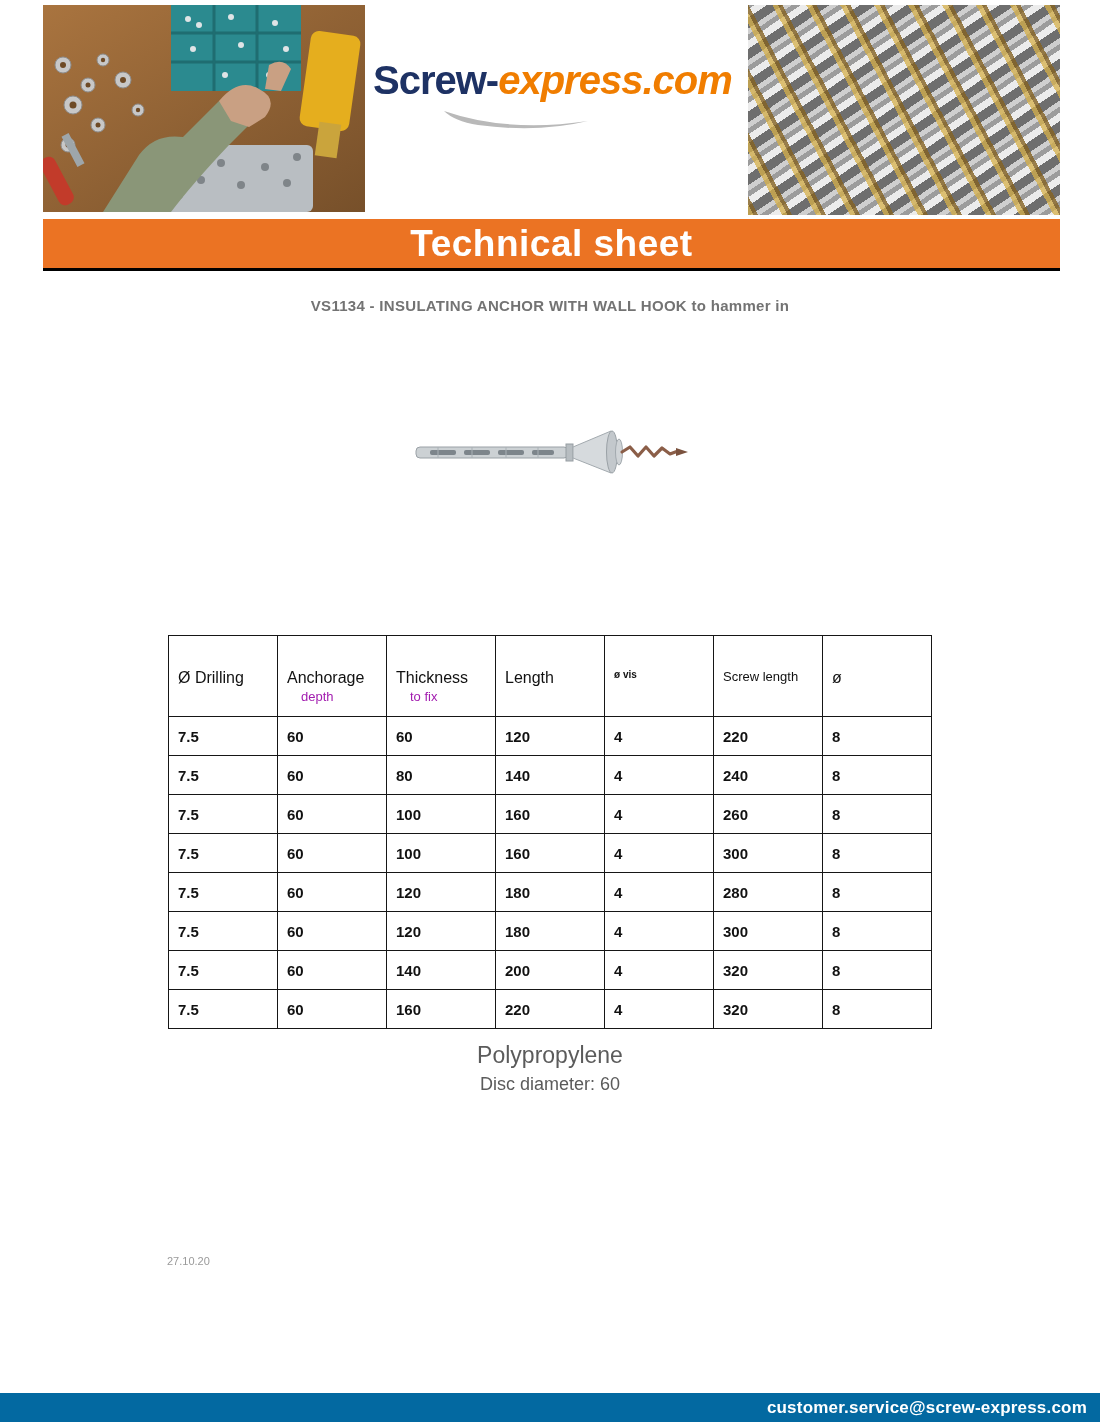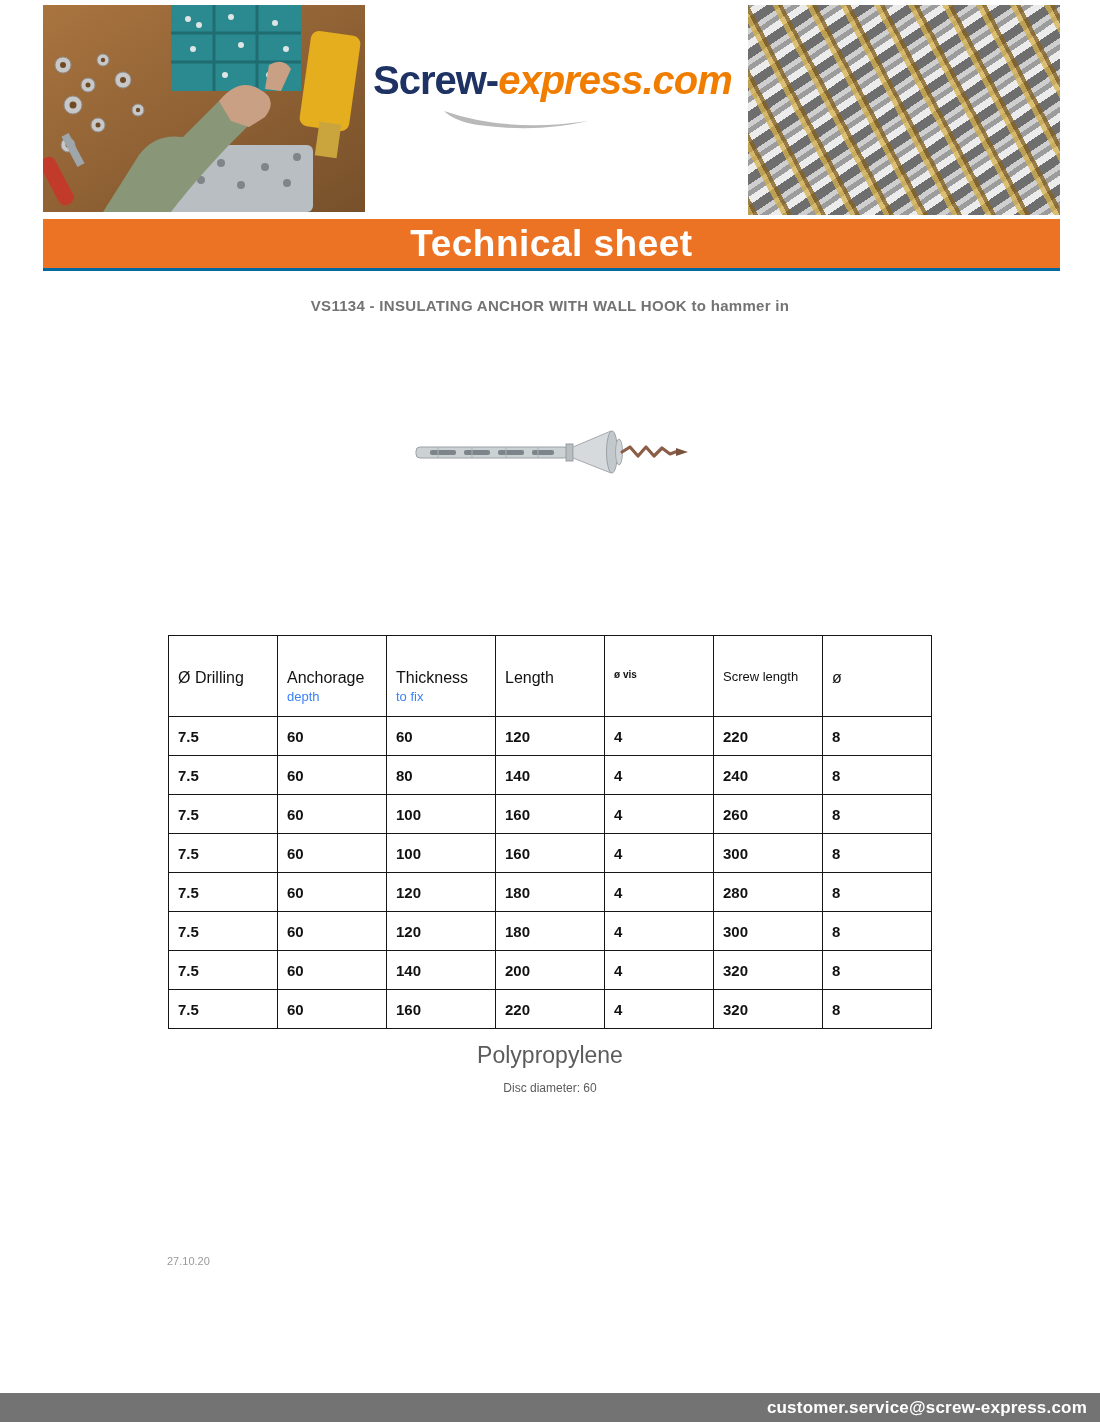--- a/index.html
+++ b/index.html
@@ -15,50 +15,50 @@
       repeating-linear-gradient(-34deg, #ececec 0 7px, #9c9c9c 7px 12px, #cfcfcf 12px 17px, #6e6e6e 17px 26px);
   }
   .logo-wrap{position:absolute;left:365px;top:58px;width:349px;text-align:right;margin-left:8px;}
   .logo-text{font-size:40px;font-weight:bold;white-space:nowrap;letter-spacing:-1px;}
   .logo-part1{color:#1E3264;}
   .logo-part2{color:#F07D00;font-style:italic;}
   .logo-swoosh{display:block;margin:4px auto 0 auto;}
 
   
   .banner{position:absolute;left:43px;top:219px;width:1017px;height:49px;background:#EB7323;
-    display:flex;align-items:center;justify-content:center;border-bottom:3px solid #0369a1;box-sizing:content-box;}
+    display:flex;align-items:center;justify-content:center;border-bottom:3px solid #000000;box-sizing:content-box;}
   .banner-title{color:#ffffff;font-size:37px;font-weight:bold;letter-spacing:.5px;}
 
   
   .product-title{position:absolute;left:0;top:297px;width:100%;text-align:center;
     color:#737373;font-size:15px;font-weight:600;letter-spacing:.3px;}
 
   
   .product-image{position:absolute;left:408px;top:416px;width:290px;height:74px;}
 
   
   table.spec{position:absolute;left:168px;top:635px;width:764px;border-collapse:collapse;table-layout:fixed;}
   table.spec th, table.spec td{border:1.5px solid #161616;text-align:left;vertical-align:top;}
   table.spec th{font-weight:400;padding:9px 8px 12px 9px;}
   .th-main{font-size:16px;color:#111;margin-top:24px;}
   .th-main.bold{font-weight:bold;font-size:10px;}
   .th-main.small{font-size:13px;}
-  .th-sub{font-size:13px;color:#3b82f6;margin-top:2px;}
+  .th-sub{font-size:13px;color:#a21caf;margin-top:2px;margin-left:14px;}
   table.spec td{font-weight:bold;font-size:15px;color:#111;padding:11px 8px 10px 9px;margin-left:26px;}
 
   
   .notes{position:absolute;left:0;top:1042px;width:100%;text-align:center;color:#5b5b5b;}
   .note-material{font-size:23px;}
-  .note-disc{font-size:12px;margin-top:12px;}
+  .note-disc{font-size:18px;margin-top:5px;}
 
   
   .doc-date{position:absolute;left:167px;top:1255px;font-size:11px;color:#9a9a9a;}
 
   
-  .footer{position:absolute;left:0;bottom:0;width:1100px;height:29px;background:#737373;
+  .footer{position:absolute;left:0;bottom:0;width:1100px;height:29px;background:#0369a1;
     display:flex;align-items:center;justify-content:flex-end;box-sizing:border-box;padding-right:13px;}
   .footer-email{color:#ffffff;font-size:17px;font-weight:bold;letter-spacing:.2px;}
 </style>
 </head>
 <body>
 
 <div class="page">
 
   <div class="header">
     <div class="photo photo-left">

